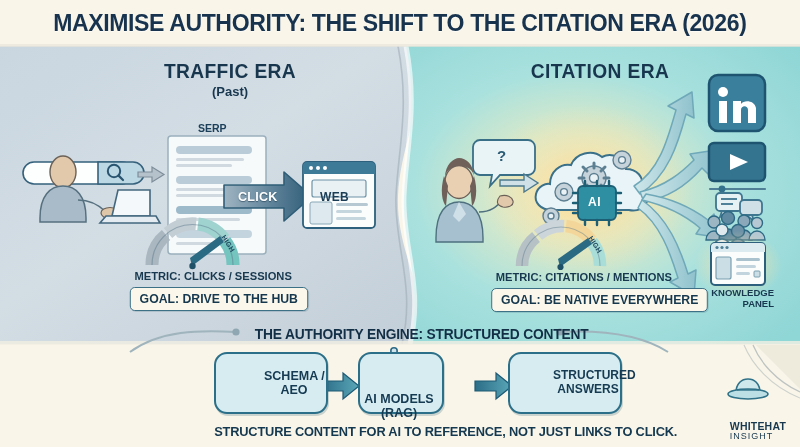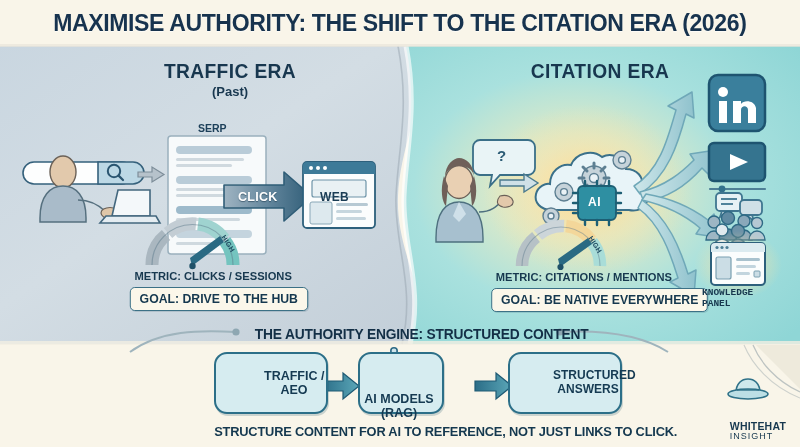--- a/index.html
+++ b/index.html
@@ -80,21 +80,21 @@
   
   .logo{
     position:absolute;right:14px;bottom:6px;z-index:35;
     color:#17384f;
   }
   .logo .l1{font-size:10.5px;font-weight:bold;letter-spacing:.2px;}
   .logo .l2{font-size:9px;font-weight:normal;letter-spacing:1px;margin-top:-1px;}
 
   .ch-label{
     position:absolute;z-index:30;color:#17384f;font-weight:bold;
-    font-size:9.5px;line-height:10.5px;text-align:left;white-space:nowrap;font-family:Liberation Mono, monospace;
+    font-size:9.5px;line-height:10.5px;text-align:right;white-space:nowrap;
   }
   .serp-lbl{
     position:absolute;z-index:30;color:#1d405a;font-weight:bold;font-size:10.5px;
   }
   .click-lbl{
     position:absolute;z-index:32;color:#ffffff;font-weight:bold;font-size:12.5px;
     text-shadow:0 1px 1px rgba(20,50,70,.55);letter-spacing:.3px;
   }
   .web-lbl{
     position:absolute;z-index:32;color:#1b3d55;font-weight:bold;font-size:12px;
@@ -461,21 +461,21 @@
   <div>PANEL</div>
 </div>
 
 <div class="engine-title" style="left:246px;top:326px;">THE AUTHORITY ENGINE: STRUCTURED CONTENT</div>
 
 <div class="engine-card" style="left:214px;top:352px;width:110px;height:58px;"></div>
 <div class="engine-card" style="left:358px;top:352px;width:82px;height:58px;"></div>
 <div class="engine-card" style="left:508px;top:352px;width:110px;height:58px;"></div>
 
 <div class="lbl" style="left:264px;top:369px;width:60px;font-size:12.5px;line-height:14px;">
-  <div>TRAFFIC /</div>
+  <div>SCHEMA /</div>
   <div>AEO</div>
 </div>
 
 <div class="lbl" style="left:358px;top:380px;width:82px;font-size:12.5px;line-height:14px;margin-top:12px;">
   <div>AI MODELS</div>
   <div>(RAG)</div>
 </div>
 
 <div class="lbl" style="left:553px;top:368px;width:70px;font-size:12px;line-height:14px;">
   <div>STRUCTURED</div>

